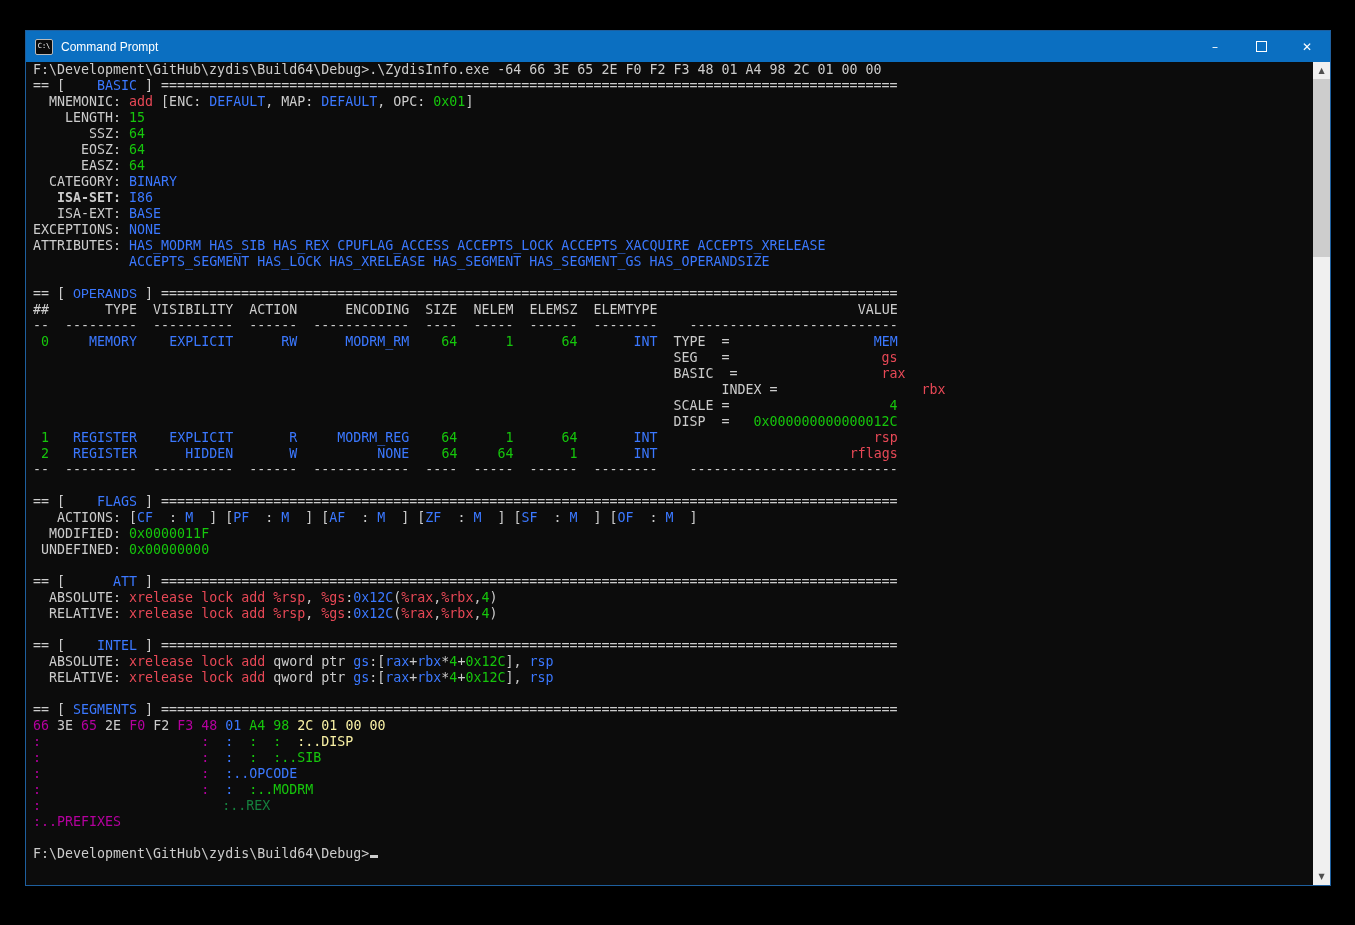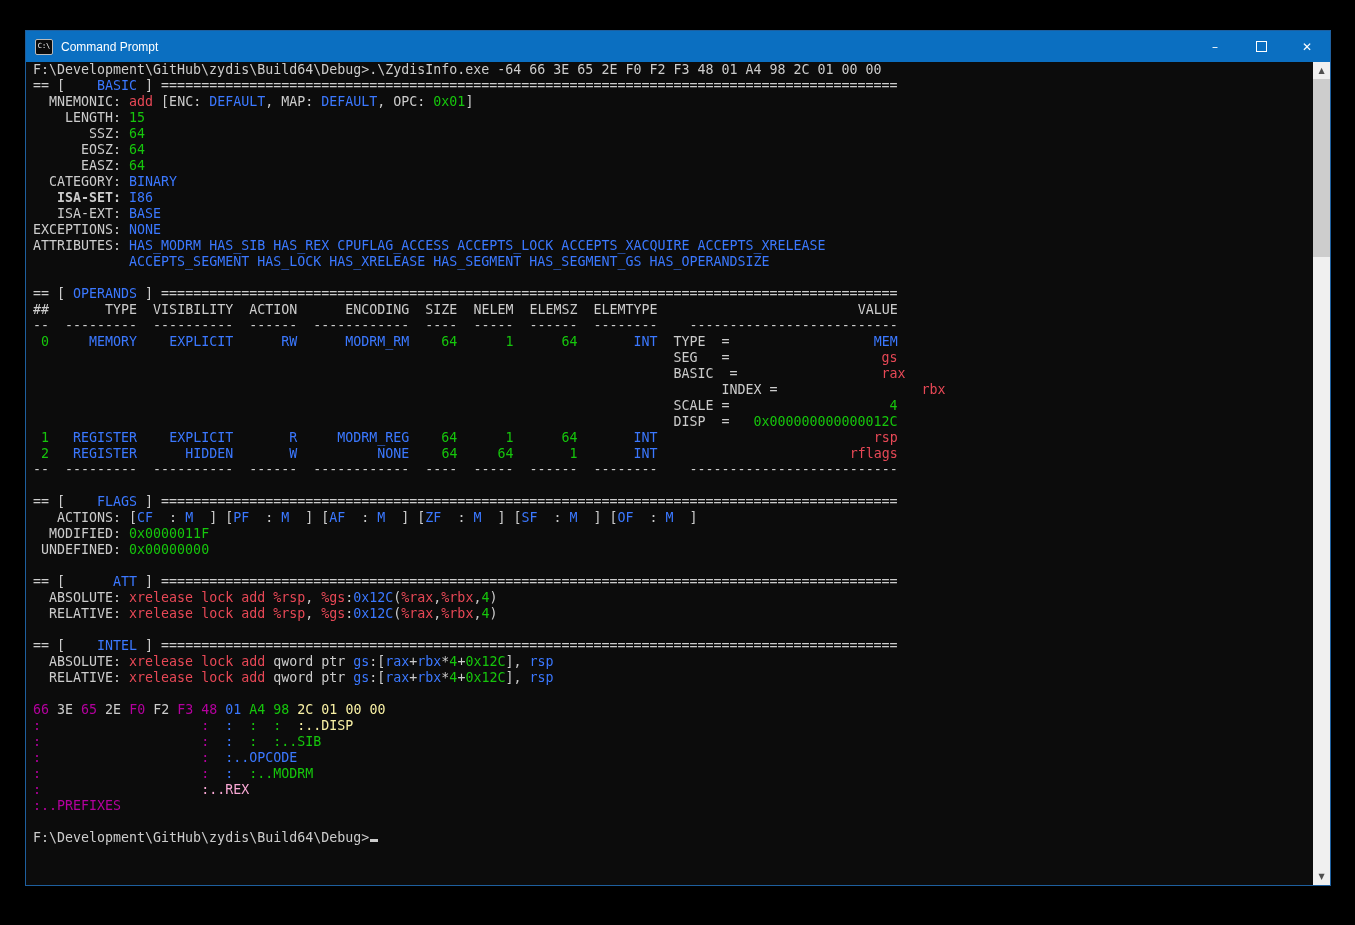--- a/index.html
+++ b/index.html
@@ -51,21 +51,21 @@
         <div class="line"><span style="color: rgb(204, 204, 204);">       SSZ: </span><span style="color: rgb(22, 198, 12);">64</span></div>
         <div class="line"><span style="color: rgb(204, 204, 204);">      EOSZ: </span><span style="color: rgb(22, 198, 12);">64</span></div>
         <div class="line"><span style="color: rgb(204, 204, 204);">      EASZ: </span><span style="color: rgb(22, 198, 12);">64</span></div>
         <div class="line"><span style="color: rgb(204, 204, 204);">  CATEGORY: </span><span style="color: rgb(59, 120, 255);">BINARY</span></div>
         <div class="line"><span style="color: rgb(204, 204, 204); font-weight: bold;">   ISA-SET: </span><span style="color: rgb(59, 120, 255);">I86</span></div>
         <div class="line"><span style="color: rgb(204, 204, 204);">   ISA-EXT: </span><span style="color: rgb(59, 120, 255);">BASE</span></div>
         <div class="line"><span style="color: rgb(204, 204, 204); text-align: center;">EXCEPTIONS: </span><span style="color: rgb(59, 120, 255);">NONE</span></div>
         <div class="line"><span style="color: rgb(204, 204, 204);">ATTRIBUTES: </span><span style="color: rgb(59, 120, 255);">HAS_MODRM HAS_SIB HAS_REX CPUFLAG_ACCESS ACCEPTS_LOCK ACCEPTS_XACQUIRE ACCEPTS_XRELEASE</span></div>
         <div class="line"><span style="color: rgb(204, 204, 204);">            </span><span style="color: rgb(59, 120, 255);">ACCEPTS_SEGMENT HAS_LOCK HAS_XRELEASE HAS_SEGMENT HAS_SEGMENT_GS HAS_OPERANDSIZE</span></div>
         <div class="line"></div>
-        <div class="line"><span style="color: rgb(204, 204, 204);">== [ </span><span style="color: rgb(59, 120, 255);">OPERANDS</span><span style="color: rgb(204, 204, 204);"> ] </span><span style="color: rgb(204, 204, 204);">============================================================================================</span></div>
+        <div class="line"><span style="color: rgb(204, 204, 204);">== [ </span><span style="color: rgb(59, 120, 255); font-family: Liberation Mono, monospace;">OPERANDS</span><span style="color: rgb(204, 204, 204);"> ] </span><span style="color: rgb(204, 204, 204);">============================================================================================</span></div>
         <div class="line"><span style="color: rgb(204, 204, 204);">##</span><span style="color: rgb(204, 204, 204);">       </span><span style="color: rgb(204, 204, 204);">TYPE</span><span style="color: rgb(204, 204, 204);">  </span><span style="color: rgb(204, 204, 204);">VISIBILITY</span><span style="color: rgb(204, 204, 204);">  </span><span style="color: rgb(204, 204, 204);">ACTION</span><span style="color: rgb(204, 204, 204);">      </span><span style="color: rgb(204, 204, 204);">ENCODING</span><span style="color: rgb(204, 204, 204);">  </span><span style="color: rgb(204, 204, 204);">SIZE</span><span style="color: rgb(204, 204, 204);">  </span><span style="color: rgb(204, 204, 204);">NELEM</span><span style="color: rgb(204, 204, 204);">  </span><span style="color: rgb(204, 204, 204);">ELEMSZ</span><span style="color: rgb(204, 204, 204);">  </span><span style="color: rgb(204, 204, 204);">ELEMTYPE</span><span style="color: rgb(204, 204, 204);">                         </span><span style="color: rgb(204, 204, 204);">VALUE</span></div>
         <div class="line"><span style="color: rgb(204, 204, 204);">--</span><span style="color: rgb(204, 204, 204);">  </span><span style="color: rgb(204, 204, 204);">---------</span><span style="color: rgb(204, 204, 204);">  </span><span style="color: rgb(204, 204, 204);">----------</span><span style="color: rgb(204, 204, 204);">  </span><span style="color: rgb(204, 204, 204);">------</span><span style="color: rgb(204, 204, 204);">  </span><span style="color: rgb(204, 204, 204);">------------</span><span style="color: rgb(204, 204, 204);">  </span><span style="color: rgb(204, 204, 204);">----</span><span style="color: rgb(204, 204, 204);">  </span><span style="color: rgb(204, 204, 204);">-----</span><span style="color: rgb(204, 204, 204);">  </span><span style="color: rgb(204, 204, 204);">------</span><span style="color: rgb(204, 204, 204);">  </span><span style="color: rgb(204, 204, 204);">--------</span><span style="color: rgb(204, 204, 204);">    </span><span style="color: rgb(204, 204, 204);">--------------------------</span></div>
         <div class="line"><span style="color: rgb(22, 198, 12);"> 0</span><span style="color: rgb(204, 204, 204);">     </span><span style="color: rgb(59, 120, 255);">MEMORY</span><span style="color: rgb(204, 204, 204);">    </span><span style="color: rgb(59, 120, 255);">EXPLICIT</span><span style="color: rgb(204, 204, 204);">      </span><span style="color: rgb(59, 120, 255);">RW</span><span style="color: rgb(204, 204, 204);">      </span><span style="color: rgb(59, 120, 255);">MODRM_RM</span><span style="color: rgb(204, 204, 204);">    </span><span style="color: rgb(22, 198, 12);">64</span><span style="color: rgb(204, 204, 204);">      </span><span style="color: rgb(22, 198, 12);">1</span><span style="color: rgb(204, 204, 204);">      </span><span style="color: rgb(22, 198, 12);">64</span><span style="color: rgb(204, 204, 204);">       </span><span style="color: rgb(59, 120, 255);">INT</span><span style="color: rgb(204, 204, 204);">  TYPE  =</span><span style="color: rgb(204, 204, 204);">                  </span><span style="color: rgb(59, 120, 255);">MEM</span></div>
         <div class="line"><span style="color: rgb(204, 204, 204);">                                                                                </span><span style="color: rgb(204, 204, 204);">SEG   =</span><span style="color: rgb(204, 204, 204);">                   </span><span style="color: rgb(231, 72, 86);">gs</span></div>
         <div class="line"><span style="color: rgb(204, 204, 204);">                                                                                </span><span style="color: rgb(204, 204, 204);">BASIC  =</span><span style="color: rgb(204, 204, 204);">                  </span><span style="color: rgb(231, 72, 86);">rax</span></div>
         <div class="line"><span style="color: rgb(204, 204, 204);">                                                                                </span><span style="color: rgb(204, 204, 204); margin-left: 48px;">INDEX =</span><span style="color: rgb(204, 204, 204);">                  </span><span style="color: rgb(231, 72, 86);">rbx</span></div>
         <div class="line"><span style="color: rgb(204, 204, 204);">                                                                                </span><span style="color: rgb(204, 204, 204);">SCALE =</span><span style="color: rgb(204, 204, 204);">                    </span><span style="color: rgb(22, 198, 12);">4</span></div>
         <div class="line"><span style="color: rgb(204, 204, 204);">                                                                                </span><span style="color: rgb(204, 204, 204);">DISP  =</span><span style="color: rgb(204, 204, 204);">   </span><span style="color: rgb(22, 198, 12);">0x000000000000012C</span></div>
         <div class="line"><span style="color: rgb(22, 198, 12);"> 1</span><span style="color: rgb(204, 204, 204);">   </span><span style="color: rgb(59, 120, 255);">REGISTER</span><span style="color: rgb(204, 204, 204);">    </span><span style="color: rgb(59, 120, 255);">EXPLICIT</span><span style="color: rgb(204, 204, 204);">       </span><span style="color: rgb(59, 120, 255);">R</span><span style="color: rgb(204, 204, 204);">     </span><span style="color: rgb(59, 120, 255);">MODRM_REG</span><span style="color: rgb(204, 204, 204);">    </span><span style="color: rgb(22, 198, 12);">64</span><span style="color: rgb(204, 204, 204);">      </span><span style="color: rgb(22, 198, 12);">1</span><span style="color: rgb(204, 204, 204);">      </span><span style="color: rgb(22, 198, 12);">64</span><span style="color: rgb(204, 204, 204);">       </span><span style="color: rgb(59, 120, 255);">INT</span><span style="color: rgb(204, 204, 204);">                           </span><span style="color: rgb(231, 72, 86);">rsp</span></div>
         <div class="line"><span style="color: rgb(22, 198, 12);"> 2</span><span style="color: rgb(204, 204, 204);">   </span><span style="color: rgb(59, 120, 255);">REGISTER</span><span style="color: rgb(204, 204, 204);">      </span><span style="color: rgb(59, 120, 255);">HIDDEN</span><span style="color: rgb(204, 204, 204);">       </span><span style="color: rgb(59, 120, 255);">W</span><span style="color: rgb(204, 204, 204);">          </span><span style="color: rgb(59, 120, 255);">NONE</span><span style="color: rgb(204, 204, 204);">    </span><span style="color: rgb(22, 198, 12);">64</span><span style="color: rgb(204, 204, 204);">     </span><span style="color: rgb(22, 198, 12);">64</span><span style="color: rgb(204, 204, 204);">       </span><span style="color: rgb(22, 198, 12);">1</span><span style="color: rgb(204, 204, 204);">       </span><span style="color: rgb(59, 120, 255);">INT</span><span style="color: rgb(204, 204, 204);">                        </span><span style="color: rgb(231, 72, 86);">rflags</span></div>
@@ -77,26 +77,27 @@
         <div class="line"><span style="color: rgb(204, 204, 204);"> UNDEFINED: </span><span style="color: rgb(22, 198, 12);">0x00000000</span></div>
         <div class="line"></div>
         <div class="line"><span style="color: rgb(204, 204, 204);">== [ </span><span style="color: rgb(59, 120, 255);">     ATT</span><span style="color: rgb(204, 204, 204);"> ] </span><span style="color: rgb(204, 204, 204);">============================================================================================</span></div>
         <div class="line"><span style="color: rgb(204, 204, 204);">  ABSOLUTE: </span><span style="color: rgb(231, 72, 86);">xrelease lock add %rsp</span><span style="color: rgb(204, 204, 204);">, </span><span style="color: rgb(231, 72, 86);">%gs</span><span style="color: rgb(204, 204, 204);">:</span><span style="color: rgb(59, 120, 255);">0x12C</span><span style="color: rgb(204, 204, 204);">(</span><span style="color: rgb(231, 72, 86);">%rax</span><span style="color: rgb(204, 204, 204);">,</span><span style="color: rgb(231, 72, 86);">%rbx</span><span style="color: rgb(204, 204, 204);">,</span><span style="color: rgb(22, 198, 12);">4</span><span style="color: rgb(204, 204, 204);">)</span></div>
         <div class="line"><span style="color: rgb(204, 204, 204);">  RELATIVE: </span><span style="color: rgb(231, 72, 86);">xrelease lock add %rsp</span><span style="color: rgb(204, 204, 204);">, </span><span style="color: rgb(231, 72, 86);">%gs</span><span style="color: rgb(204, 204, 204);">:</span><span style="color: rgb(59, 120, 255);">0x12C</span><span style="color: rgb(204, 204, 204);">(</span><span style="color: rgb(231, 72, 86);">%rax</span><span style="color: rgb(204, 204, 204);">,</span><span style="color: rgb(231, 72, 86);">%rbx</span><span style="color: rgb(204, 204, 204);">,</span><span style="color: rgb(22, 198, 12);">4</span><span style="color: rgb(204, 204, 204);">)</span></div>
         <div class="line"></div>
         <div class="line"><span style="color: rgb(204, 204, 204);">== [ </span><span style="color: rgb(59, 120, 255);">   INTEL</span><span style="color: rgb(204, 204, 204);"> ] </span><span style="color: rgb(204, 204, 204);">============================================================================================</span></div>
         <div class="line"><span style="color: rgb(204, 204, 204);">  ABSOLUTE: </span><span style="color: rgb(231, 72, 86);">xrelease lock add</span><span style="color: rgb(204, 204, 204);"> qword ptr </span><span style="color: rgb(59, 120, 255);">gs</span><span style="color: rgb(204, 204, 204);">:[</span><span style="color: rgb(59, 120, 255);">rax</span><span style="color: rgb(204, 204, 204);">+</span><span style="color: rgb(59, 120, 255);">rbx</span><span style="color: rgb(204, 204, 204);">*</span><span style="color: rgb(22, 198, 12);">4</span><span style="color: rgb(204, 204, 204);">+</span><span style="color: rgb(22, 198, 12);">0x12C</span><span style="color: rgb(204, 204, 204);">], </span><span style="color: rgb(59, 120, 255);">rsp</span></div>
         <div class="line"><span style="color: rgb(204, 204, 204);">  RELATIVE: </span><span style="color: rgb(231, 72, 86);">xrelease lock add</span><span style="color: rgb(204, 204, 204);"> qword ptr </span><span style="color: rgb(59, 120, 255);">gs</span><span style="color: rgb(204, 204, 204);">:[</span><span style="color: rgb(59, 120, 255);">rax</span><span style="color: rgb(204, 204, 204);">+</span><span style="color: rgb(59, 120, 255);">rbx</span><span style="color: rgb(204, 204, 204);">*</span><span style="color: rgb(22, 198, 12);">4</span><span style="color: rgb(204, 204, 204);">+</span><span style="color: rgb(22, 198, 12);">0x12C</span><span style="color: rgb(204, 204, 204);">], </span><span style="color: rgb(59, 120, 255);">rsp</span></div>
         <div class="line"></div>
+        <div class="line"><span style="color: rgb(204, 204, 204);">== [ </span><span style="color: rgb(59, 120, 255);">SEGMENTS</span><span style="color: rgb(204, 204, 204);"> ] </span><span style="color: rgb(204, 204, 204);">============================================================================================</span></div>
         <div class="line"><span style="color: rgb(180, 0, 158);">66</span><span style="color: rgb(204, 204, 204);"> </span><span style="color: rgb(204, 204, 204);">3E</span><span style="color: rgb(204, 204, 204);"> </span><span style="color: rgb(180, 0, 158);">65</span><span style="color: rgb(204, 204, 204);"> </span><span style="color: rgb(204, 204, 204);">2E</span><span style="color: rgb(204, 204, 204);"> </span><span style="color: rgb(180, 0, 158);">F0</span><span style="color: rgb(204, 204, 204);"> </span><span style="color: rgb(204, 204, 204);">F2</span><span style="color: rgb(204, 204, 204);"> </span><span style="color: rgb(180, 0, 158);">F3</span><span style="color: rgb(204, 204, 204);"> </span><span style="color: rgb(180, 0, 158);">48</span><span style="color: rgb(204, 204, 204);"> </span><span style="color: rgb(59, 120, 255);">01</span><span style="color: rgb(204, 204, 204);"> </span><span style="color: rgb(22, 198, 12);">A4</span><span style="color: rgb(204, 204, 204);"> </span><span style="color: rgb(22, 198, 12);">98</span><span style="color: rgb(204, 204, 204);"> </span><span style="color: rgb(249, 241, 165);">2C 01 00 00</span></div>
         <div class="line"><span style="color: rgb(180, 0, 158);">:</span><span style="color: rgb(204, 204, 204);">                    </span><span style="color: rgb(180, 0, 158);">:</span><span style="color: rgb(204, 204, 204);">  </span><span style="color: rgb(59, 120, 255);">:</span><span style="color: rgb(204, 204, 204);">  </span><span style="color: rgb(22, 198, 12);">:</span><span style="color: rgb(204, 204, 204);">  </span><span style="color: rgb(22, 198, 12);">:</span><span style="color: rgb(204, 204, 204);">  </span><span style="color: rgb(249, 241, 165);">:..DISP</span></div>
         <div class="line"><span style="color: rgb(180, 0, 158);">:</span><span style="color: rgb(204, 204, 204);">                    </span><span style="color: rgb(180, 0, 158);">:</span><span style="color: rgb(204, 204, 204);">  </span><span style="color: rgb(59, 120, 255);">:</span><span style="color: rgb(204, 204, 204);">  </span><span style="color: rgb(22, 198, 12);">:</span><span style="color: rgb(204, 204, 204);">  </span><span style="color: rgb(22, 198, 12);">:..SIB</span></div>
         <div class="line"><span style="color: rgb(180, 0, 158);">:</span><span style="color: rgb(204, 204, 204);">                    </span><span style="color: rgb(180, 0, 158);">:</span><span style="color: rgb(204, 204, 204);">  </span><span style="color: rgb(59, 120, 255);">:..OPCODE</span></div>
         <div class="line"><span style="color: rgb(180, 0, 158);">:</span><span style="color: rgb(204, 204, 204);">                    </span><span style="color: rgb(180, 0, 158);">:</span><span style="color: rgb(204, 204, 204);">  </span><span style="color: rgb(59, 120, 255);">:</span><span style="color: rgb(204, 204, 204);">  </span><span style="color: rgb(22, 198, 12);">:..MODRM</span></div>
-        <div class="line"><span style="color: rgb(180, 0, 158);">:</span><span style="color: rgb(204, 204, 204);">                    </span><span style="color: #f9a8d4;">:..REX</span></div>
+        <div class="line"><span style="color: rgb(180, 0, 158);">:</span><span style="color: rgb(204, 204, 204);">                    </span><span style="color: #15803d; margin-left: 21px;">:..REX</span></div>
         <div class="line"><span style="color: rgb(180, 0, 158);">:..PREFIXES</span></div>
         <div class="line"></div>
         <div class="line"><span style="color: rgb(204, 204, 204);">F:\Development\GitHub\zydis\Build64\Debug&gt;</span><span class="cursor"></span></div>
       </div>
     <div id="scrollbar">
       <div class="sb-btn up">▲</div>
       <div id="sb-thumb"></div>
       <div class="sb-btn down">▼</div>
     </div>
   </div>

